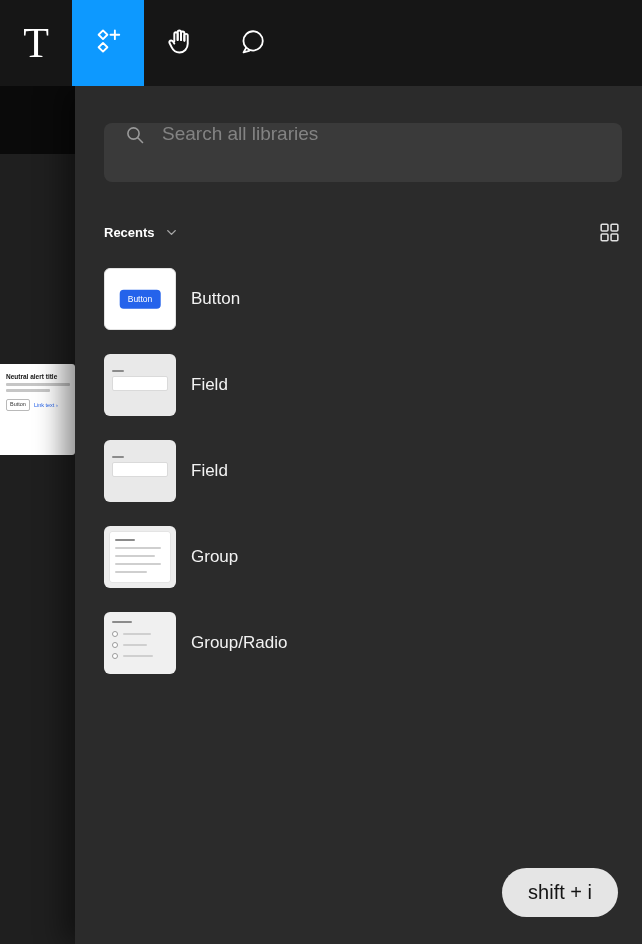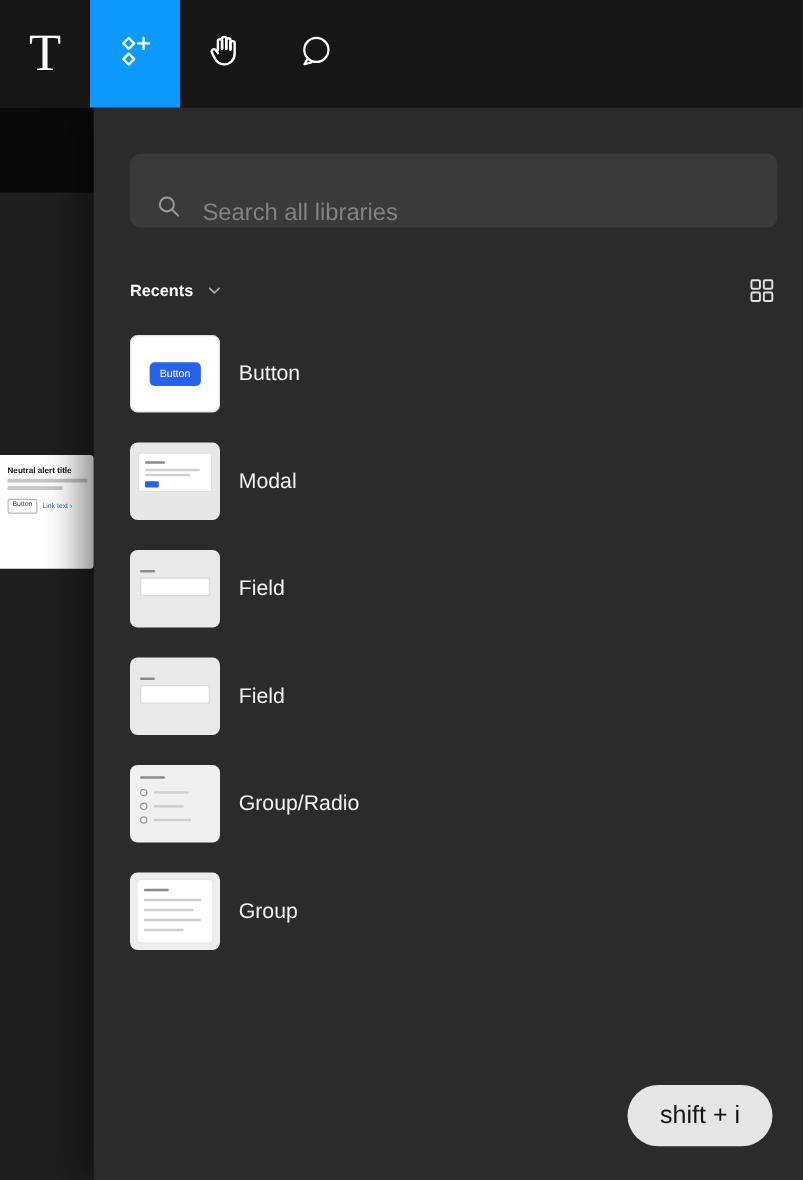--- a/index.html
+++ b/index.html
@@ -42,21 +42,21 @@
     background:#2b2b2b; z-index:3; box-shadow:-12px 0 26px rgba(0,0,0,.45);
   }
 
   .tabs { display:flex; align-items:center; height:72px; padding:0 20px 0 29px; gap:32px; }
   .tab { font-size:18px; color:#a0a0a0; cursor:pointer; white-space:nowrap; }
   .tab.active { color:#fff; font-weight:700; }
   .expand-btn { margin-left:auto; display:flex; align-items:center; cursor:pointer; }
 
   .search {
     margin:37px 20px 0 29px; height:59px; background:#3a3a3a; border-radius:8px;
-    display:flex; align-items:flex-end; padding:0 19px; gap:15px;
+    display:flex; align-items:flex-start; padding:0 19px; gap:15px;
   }
   .search input {
     flex:1; background:transparent; border:none; outline:none;
     color:#ddd; font-size:19px; font-family:inherit;
   }
   .search input::placeholder { color:#838383; }
 
   .recents { display:flex; align-items:center; margin:38px 20px 0 29px; gap:9px; }
   .recents-title { font-size:13px; font-weight:700; color:#fff; cursor:pointer; }
   .chev { display:flex; align-items:center; cursor:pointer; }
@@ -169,71 +169,60 @@
 
   <div class="list">
 
     <div class="row">
       <div class="thumb thumb-button">
         <div class="mini-btn">Button</div>
       </div>
       <div class="row-label">Button</div>
     </div>
 
-    <div class="row">
-      <div class="thumb" style="background:#e7e7e7;">
-        <div class="t-card" style="left:7px; top:9px; width:58px; height:30px;">
-          <div class="t-line dark" style="left:5px; top:6px; width:16px;"></div>
-          <div class="t-line" style="left:5px; top:12px; width:44px;"></div>
-          <div class="t-line" style="left:5px; top:16px; width:36px;"></div>
-          <div class="t-blue" style="left:5px; top:22px; width:11px; height:5px;"></div>
-        </div>
-      </div>
-      <div class="row-label">Modal</div>
-    </div>
 
     <div class="row">
       <div class="thumb" style="background:#e9e9e9;">
         <div class="t-line dark" style="left:8px; top:16px; width:12px;"></div>
         <div class="t-input" style="left:8px; top:22px; width:56px; height:15px;"></div>
       </div>
       <div class="row-label">Field</div>
     </div>
 
     <div class="row">
       <div class="thumb" style="background:#e9e9e9;">
         <div class="t-line dark" style="left:8px; top:16px; width:12px;"></div>
         <div class="t-input" style="left:8px; top:22px; width:56px; height:15px;"></div>
       </div>
       <div class="row-label">Field</div>
     </div>
 
+
+    <div class="row">
+      <div class="thumb" style="background:#ededed;">
+        <div class="t-card" style="left:6px; top:6px; width:60px; height:50px;">
+          <div class="t-line dark" style="left:5px; top:7px; width:20px;"></div>
+          <div class="t-line" style="left:5px; top:15px; width:46px;"></div>
+          <div class="t-line" style="left:5px; top:23px; width:40px;"></div>
+          <div class="t-line" style="left:5px; top:31px; width:46px;"></div>
+          <div class="t-line" style="left:5px; top:39px; width:32px;"></div>
+        </div>
+      </div>
+      <div class="row-label">Group</div>
+    </div>
 
     <div class="row">
       <div class="thumb" style="background:#f0f0f0;">
         <div class="t-line dark" style="left:8px; top:9px; width:20px;"></div>
         <div class="t-radio" style="left:8px; top:19px;"></div>
         <div class="t-line" style="left:19px; top:21px; width:28px;"></div>
         <div class="t-radio" style="left:8px; top:30px;"></div>
         <div class="t-line" style="left:19px; top:32px; width:24px;"></div>
         <div class="t-radio" style="left:8px; top:41px;"></div>
         <div class="t-line" style="left:19px; top:43px; width:30px;"></div>
       </div>
       <div class="row-label">Group/Radio</div>
     </div>
 
-    <div class="row">
-      <div class="thumb" style="background:#ededed;">
-        <div class="t-card" style="left:6px; top:6px; width:60px; height:50px;">
-          <div class="t-line dark" style="left:5px; top:7px; width:20px;"></div>
-          <div class="t-line" style="left:5px; top:15px; width:46px;"></div>
-          <div class="t-line" style="left:5px; top:23px; width:40px;"></div>
-          <div class="t-line" style="left:5px; top:31px; width:46px;"></div>
-          <div class="t-line" style="left:5px; top:39px; width:32px;"></div>
-        </div>
-      </div>
-      <div class="row-label">Group</div>
-    </div>
-
   </div>
 </div>
 
 <div class="shortcut">shift + i</div>
 
 </body></html>

